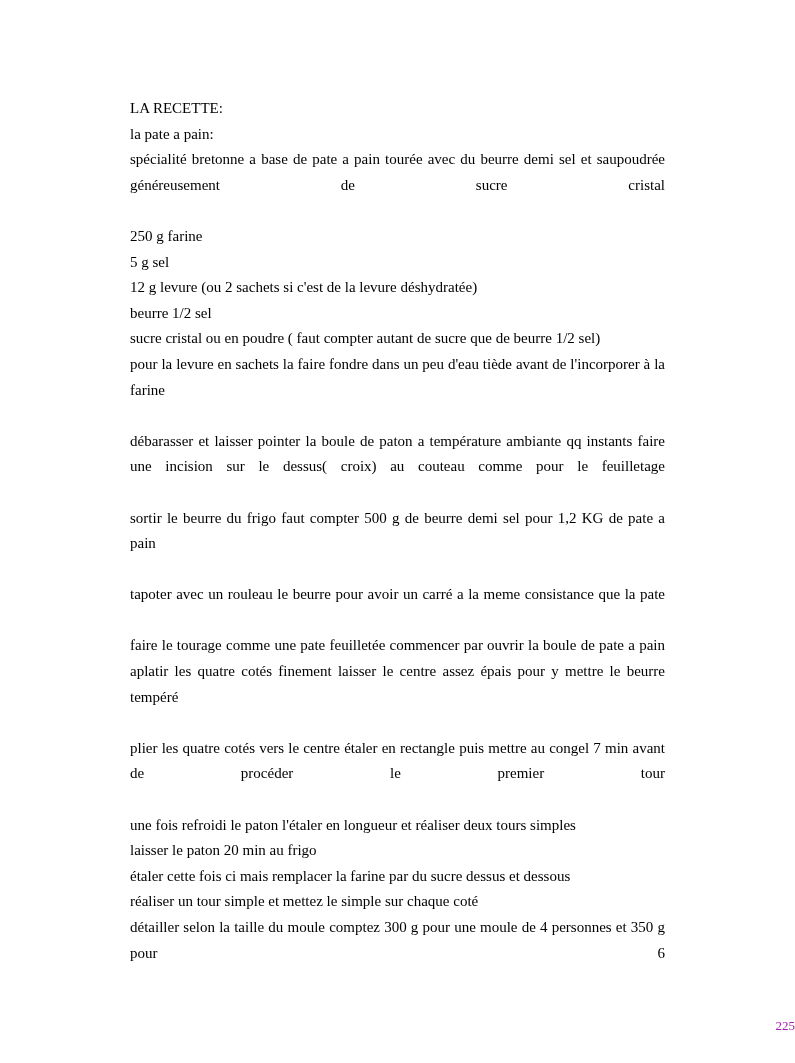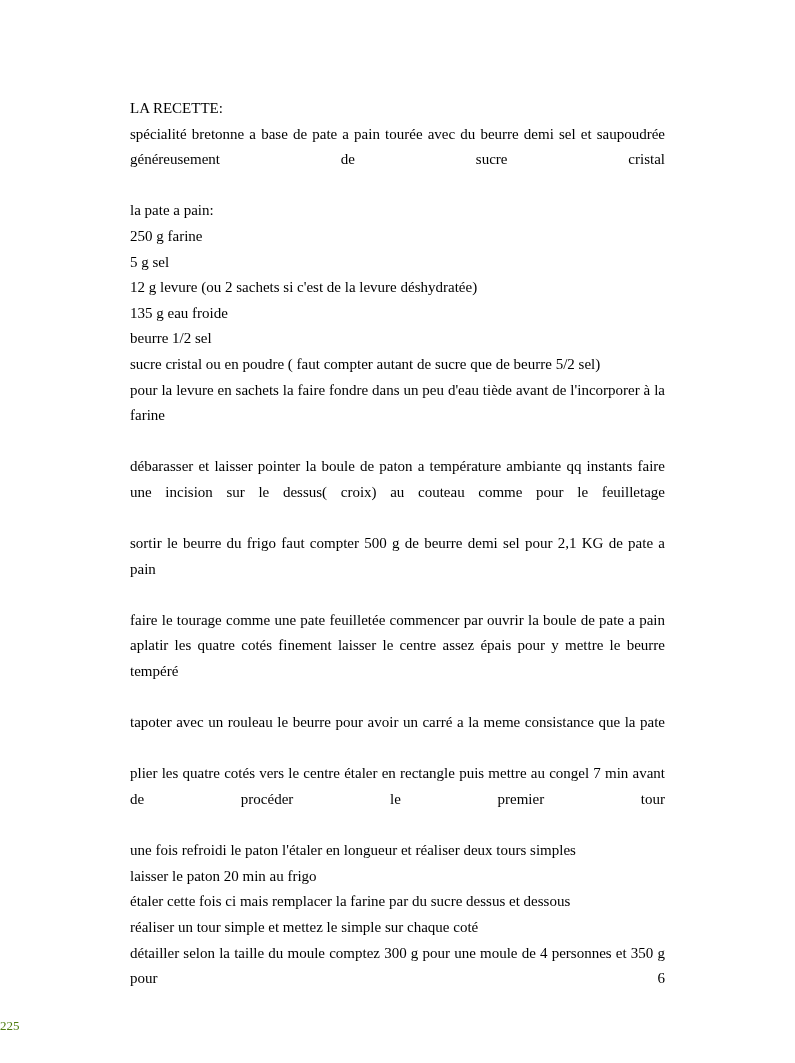--- a/index.html
+++ b/index.html
@@ -51,45 +51,44 @@
     text-align: left;
   }
   .line.nojustify::after {
     content: none;
   }
   .pagenum {
     position: absolute;
     left: 0;
     top: 1018px;
     width: 795px;
-    text-align: left;
+    text-align: right;
     font-size: 13px;
-    color: #4d7c0f;
+    color: #a21caf;
     font-family: "Liberation Serif", "DejaVu Serif", serif;
   }
 </style>
 </head>
 <body>
 
 <div class="page">
   <div class="content" id="content">
       <p class="line nojustify">LA RECETTE:</p>
+      <p class="line nojustify">la pate a pain:</p>
       <p class="line justify">spécialité bretonne a base de pate a pain tourée avec du beurre demi sel et saupoudrée généreusement de sucre cristal</p>
-      <p class="line nojustify">la pate a pain:</p>
       <p class="line nojustify">250 g farine</p>
       <p class="line nojustify">5 g sel</p>
       <p class="line nojustify">12 g levure (ou 2 sachets si c'est de la levure déshydratée)</p>
-      <p class="line nojustify">135 g eau froide</p>
       <p class="line nojustify">beurre 1/2 sel</p>
-      <p class="line nojustify">sucre cristal ou en poudre ( faut compter autant de sucre que de beurre 5/2 sel)</p>
+      <p class="line nojustify">sucre cristal ou en poudre ( faut compter autant de sucre que de beurre 1/2 sel)</p>
       <p class="line justify">pour la levure en sachets la faire fondre dans un peu d'eau tiède avant de l'incorporer à la farine</p>
       <p class="line justify">débarasser et laisser pointer la boule de paton a température ambiante qq instants faire une incision sur le dessus( croix) au couteau comme pour le feuilletage</p>
-      <p class="line justify">sortir le beurre du frigo faut compter 500 g de beurre demi sel pour 2,1 KG de pate a pain</p>
+      <p class="line justify">sortir le beurre du frigo faut compter 500 g de beurre demi sel pour 1,2 KG de pate a pain</p>
+      <p class="line justify">tapoter avec un rouleau le beurre pour avoir un carré a la meme consistance que la pate</p>
       <p class="line justify">faire le tourage comme une pate feuilletée commencer par ouvrir la boule de pate a pain aplatir les quatre cotés finement laisser le centre assez épais pour y mettre le beurre tempéré</p>
-      <p class="line justify">tapoter avec un rouleau le beurre pour avoir un carré a la meme consistance que la pate</p>
       <p class="line justify">plier les quatre cotés vers le centre étaler en rectangle puis mettre au congel 7 min avant de procéder le premier tour</p>
       <p class="line nojustify">une fois refroidi le paton l'étaler en longueur et réaliser deux tours simples</p>
       <p class="line nojustify">laisser le paton 20 min au frigo</p>
       <p class="line nojustify">étaler cette fois ci mais remplacer la farine par du sucre dessus et dessous</p>
       <p class="line nojustify">réaliser un tour simple et mettez le simple sur chaque coté</p>
       <p class="line justify">détailler selon la taille du moule comptez 300 g pour une moule de 4 personnes et 350 g pour 6</p>
     </div>
   <div class="pagenum">225</div>
 </div>
 

